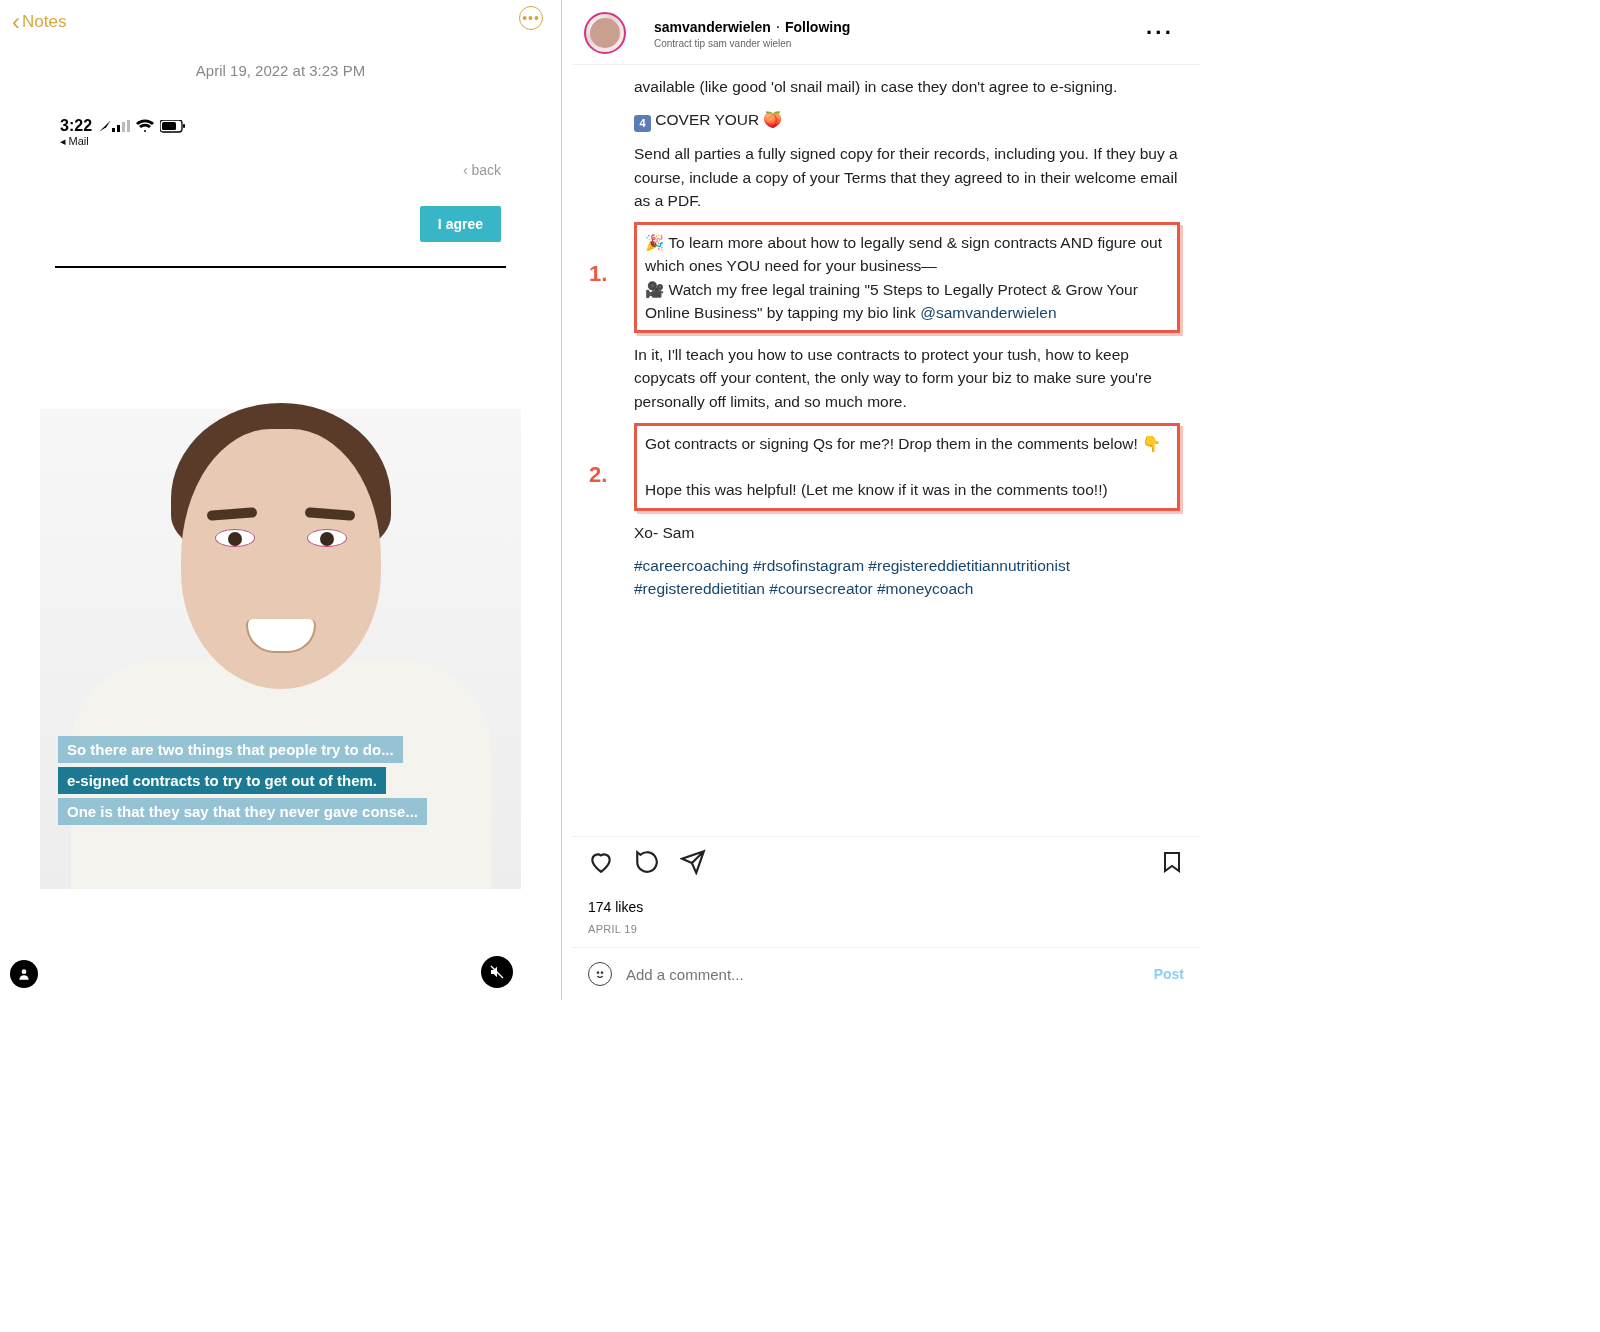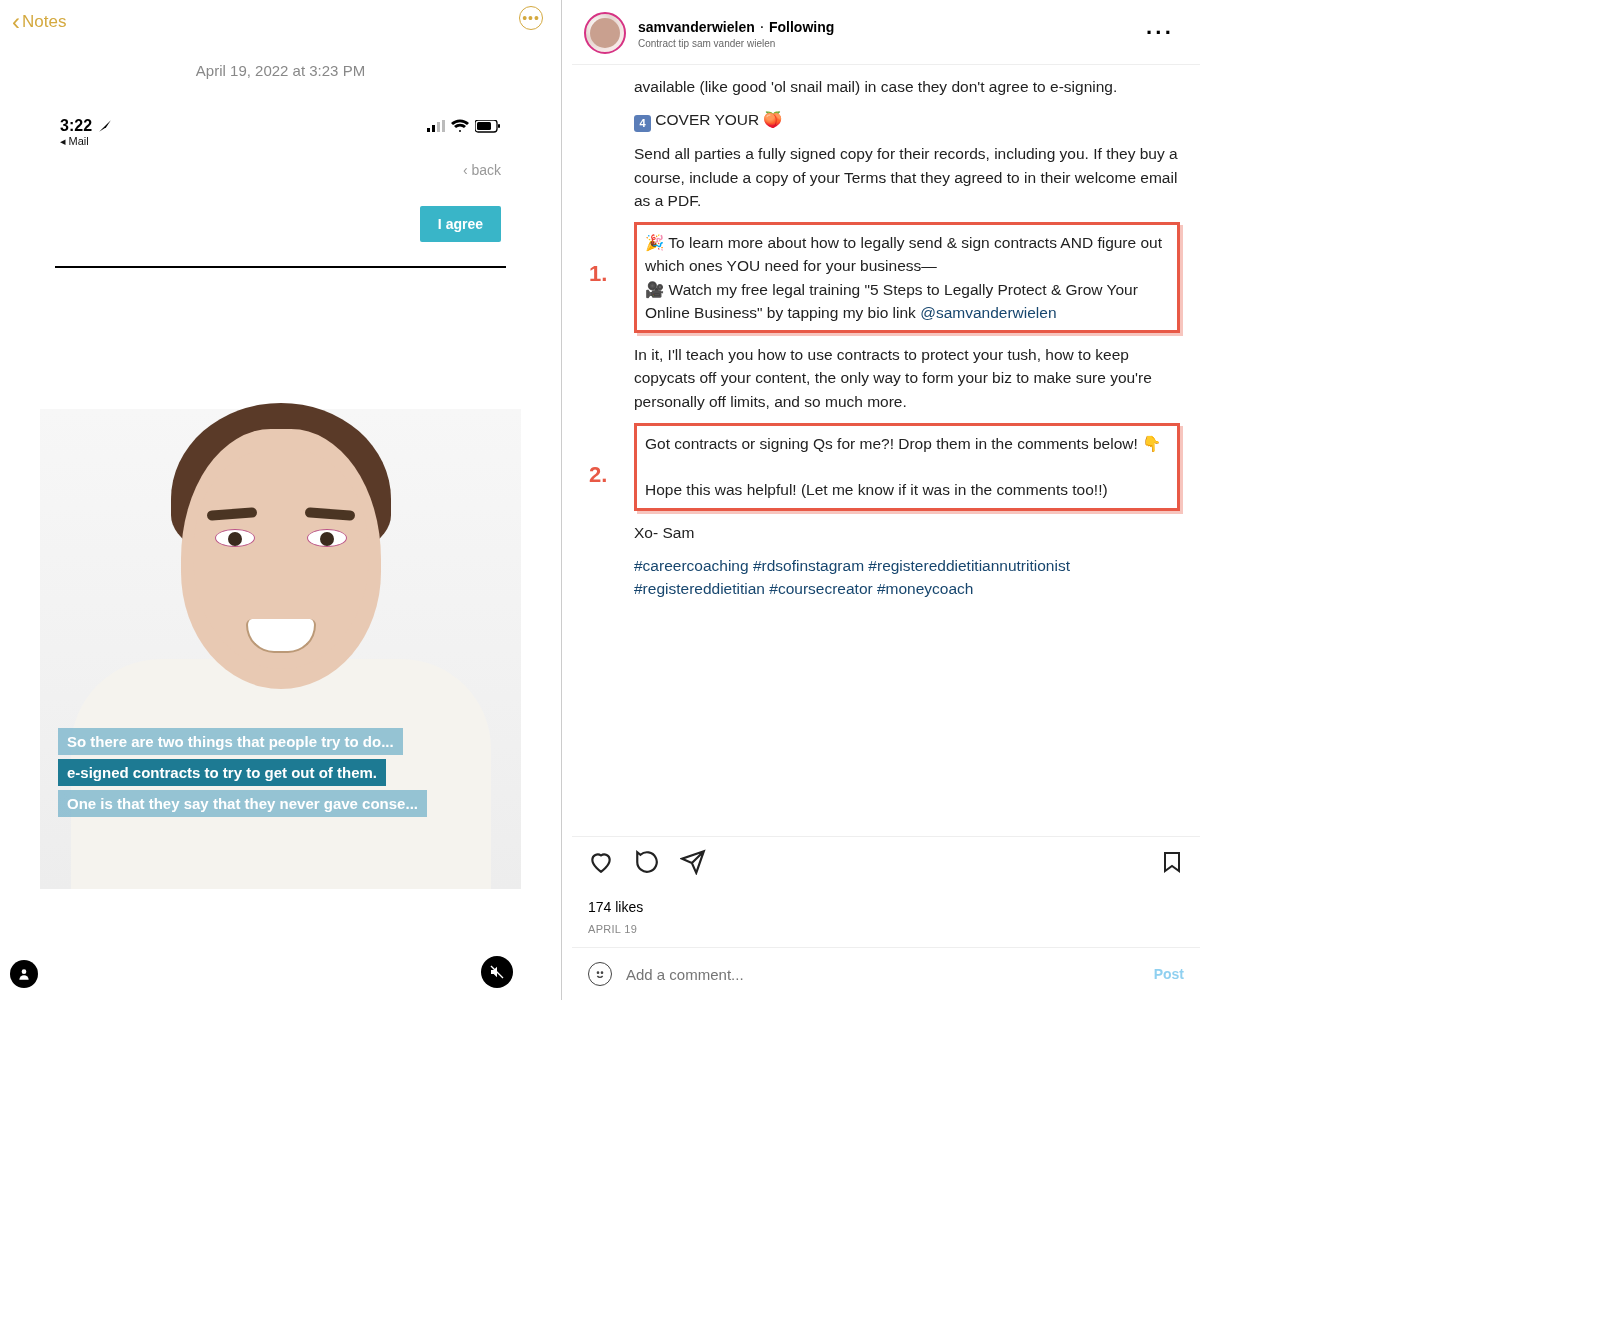--- a/index.html
+++ b/index.html
@@ -5,21 +5,21 @@
   * { box-sizing: border-box; margin: 0; padding: 0; }
   body { font-family: -apple-system, BlinkMacSystemFont, "Segoe UI", Helvetica, Arial, sans-serif; background: #fff; width: 1200px; height: 1000px; overflow: hidden; position: relative; }
   .container { display: flex; height: 1000px; }
   .left-panel { width: 562px; border-right: 1px solid #ccc; display: flex; flex-direction: column; position: relative; }
   .right-panel { flex: 1; display: flex; flex-direction: column; position: relative; padding-left: 10px; }
   .notes-header { display: flex; align-items: center; padding: 8px 12px; color: #d4a93f; font-size: 17px; }
   .notes-back-chevron { font-size: 24px; margin-right: 2px; font-weight: 300; }
   .more-dots { position: absolute; right: 18px; top: 6px; width: 24px; height: 24px; border: 1.5px solid #d4a93f; border-radius: 50%; display:flex; align-items:center; justify-content:center; color:#d4a93f; font-size: 14px; letter-spacing: 1px; }
   .note-date { text-align: center; color: #888; font-size: 15px; padding: 18px 0 30px; }
   .video-frame { margin: 0 40px; position: relative; height: 780px; background: #fff; overflow: hidden; }
-  .phone-status { display: flex; justify-content: space-between; align-items: center; padding: 8px 20px 0; font-size: 16px; font-weight: 600; }
+  .phone-status { display: flex; justify-content: flex-start; align-items: center; padding: 8px 20px 0; font-size: 16px; font-weight: 600; }
   .status-left { display:flex; align-items:center; gap:6px; }
   .status-right { display:flex; align-items:center; gap:6px; }
   .mail-back { font-size: 11px; font-weight: 400; color: #111; padding-left: 20px; }
   .almost-block { padding: 22px 20px 12px; }
   .almost-title { font-size: 24px; font-weight: 400; color: #222; margin-bottom: 10px; }
   .almost-text { font-size: 14.5px; color: #888; line-height: 1.55; }
   .hellosign { color: #39b5c8; }
   .btn-row { display:flex; justify-content:flex-end; align-items:flex-end; gap: 28px; padding: 14px 20px 12px; flex-direction: column; }
   .btn-back { color:#999; font-size: 14px; }
   .btn-agree { background:#39b5c8; color:#fff; padding: 10px 18px; font-size: 14px; font-weight: 600; border-radius: 2px; }
@@ -33,25 +33,25 @@
   .eye.r { left: calc(50% + 26px); }
   .pupil { width:14px; height:14px; background:#3a2a1e; border-radius:50%; margin: 2px auto; }
   .brow { position:absolute; width:50px; height:10px; background:#4b3523; border-radius: 6px; top: 100px; }
   .brow.l { left: calc(50% - 74px); transform: rotate(-4deg);}
   .brow.r { left: calc(50% + 24px); transform: rotate(4deg);}
   .mouth { position:absolute; left:50%; transform:translateX(-50%); top: 210px; width:70px; height:34px; background:#fff; border-radius: 8px 8px 38px 38px; border:2px solid #b97; border-top:0; }
   .torso { position:absolute; bottom:0; left:50%; transform:translateX(-50%); width: 420px; height: 230px; background: #f5f3ee; border-radius: 90px 90px 0 0; }
   .cap { font-size: 15px; font-weight: 700; padding: 5px 9px; margin: 2px 0 2px 10px; display:inline-block; color:#fff; }
   .cap.faded { background: rgba(112,176,201,0.72); }
   .cap.solid { background: #1d7a93; }
-  .captions { position:absolute; left: 8px; bottom: 70px; }
+  .captions { position:absolute; left: 8px; bottom: 62px; }
   .corner-user { position:absolute; left: 10px; bottom: 12px; width: 28px; height:28px; background:#000; border-radius:50%; display:flex; align-items:center; justify-content:center; color:#fff; font-size:14px; }
   .corner-mute { position:absolute; right: 48px; bottom: 12px; width:32px; height:32px; background:#000; border-radius:50%; display:flex; align-items:center; justify-content:center; color:#fff; }
   
-  .post-header { display:flex; align-items:center; padding: 12px 12px 10px 12px; gap: 12px; border-bottom: 1px solid #eee; }
+  .post-header { display:flex; align-items:center; padding: 12px 12px 10px 12px; gap: 28px; border-bottom: 1px solid #eee; }
   .avatar { width: 42px; height:42px; border-radius:50%; background: radial-gradient(circle at 30% 30%, #fff, #e4d5cf 40%, #f6e9e7 70%); border: 2px solid #d63384; display:flex; align-items:center; justify-content:center; overflow:hidden; }
   .avatar-inner { width:30px; height:30px; background:#c9a08f; border-radius:50%; }
   .post-user { font-size: 14px; font-weight: 700; }
   .post-sub { font-size: 10px; color:#666; margin-top:2px; }
   .head-dots { margin-left:auto; font-size: 22px; letter-spacing: 2px; padding-right: 14px; font-weight:700; }
   .caption-scroll { padding: 0 20px 6px 62px; font-size: 15.5px; line-height: 1.5; color:#222; overflow-y:hidden; flex:1; }
   .caption-scroll p { margin: 10px 0; }
   .mention { color:#17466e; }
   .hashtags { color:#17466e; }
   .emoji-box { display:inline-block; width:17px; height:17px; background:#5a7db8; color:#fff; font-size:11px; text-align:center; line-height:17px; border-radius:3px; vertical-align: -2px; font-weight:700;}

